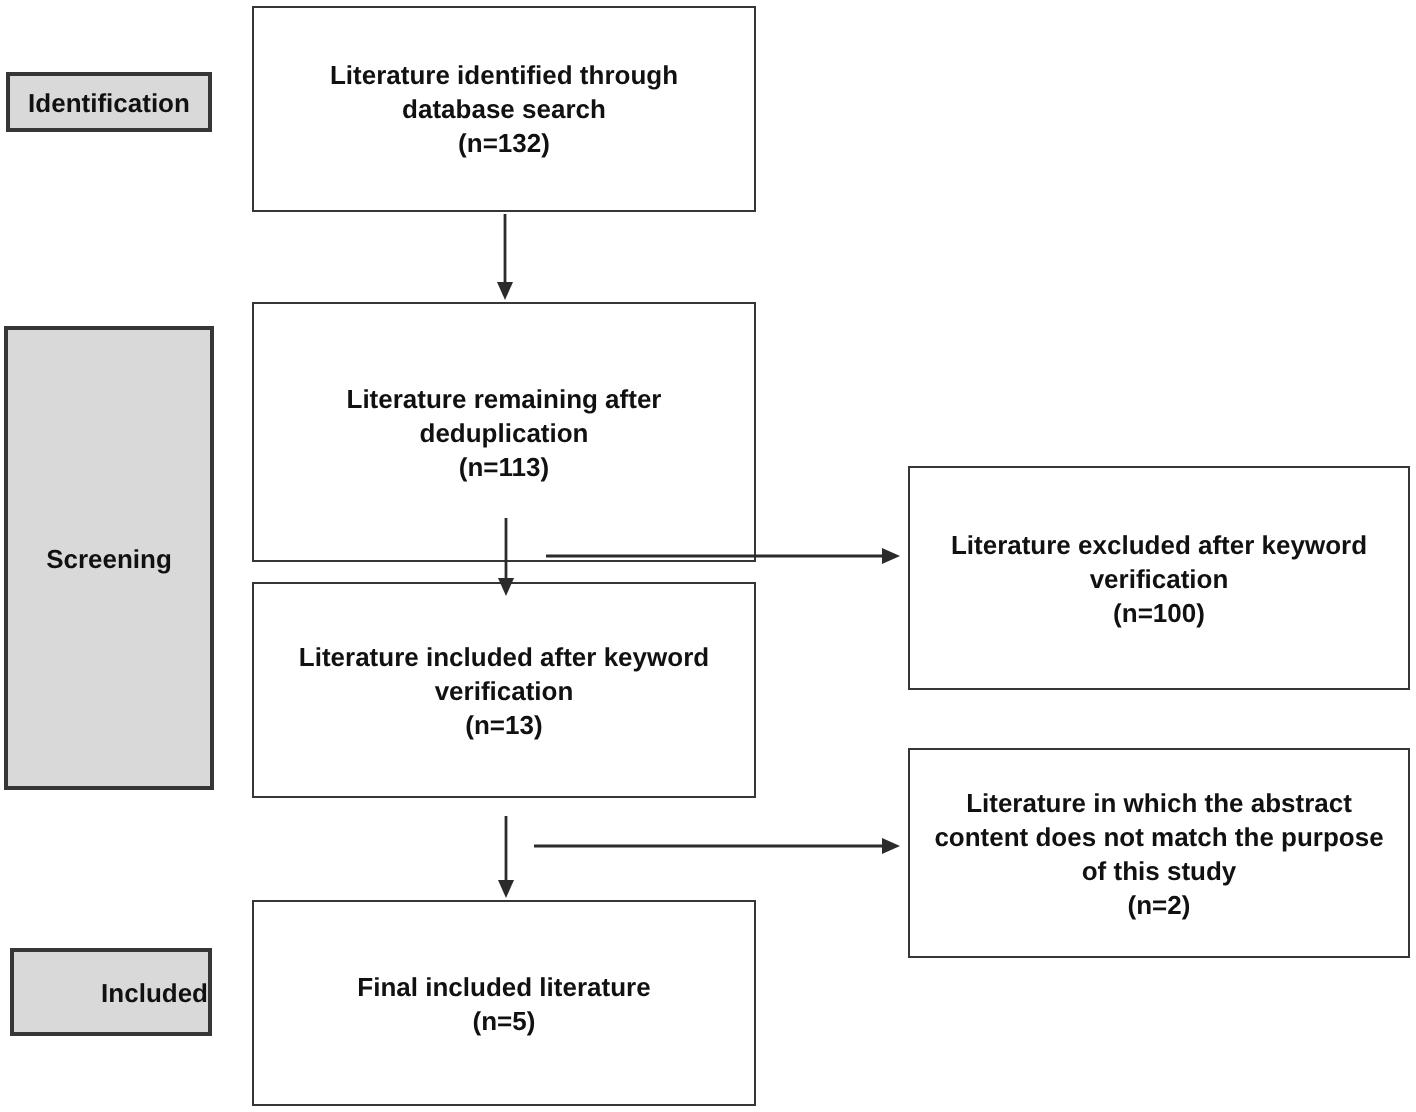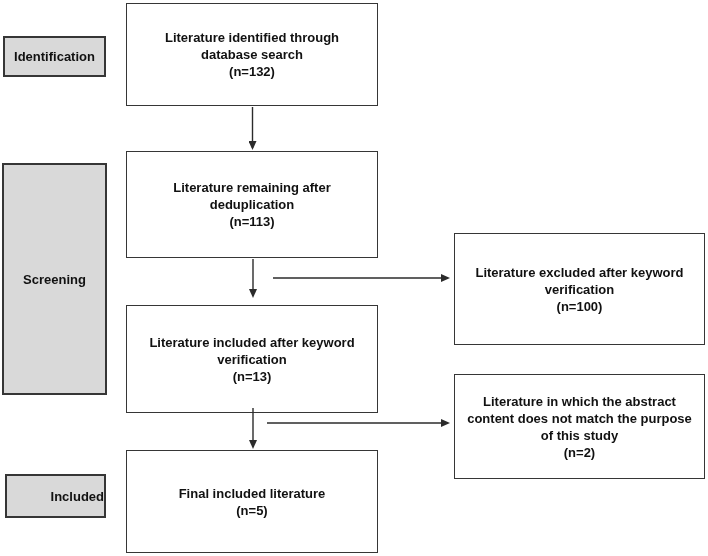--- a/index.html
+++ b/index.html
@@ -38,27 +38,27 @@
     line-height: 17px;
     color: #111111;
     padding: 0 6px;
   }
   .stage-text {
     font-weight: 700;
     font-size: 13px;
     color: #111111;
   }
   
-  #stage-identification { left: 3px;   top: 36px;  width: 103px; height: 41px;  }
+  #stage-identification { left: 3px;   top: 36px;  width: 103px; height: 30px;  }
   #stage-screening      { left: 2px;   top: 163px; width: 105px; height: 232px; }
   #stage-included       { left: 5px;   top: 474px; width: 101px; height: 44px; justify-content: flex-end;  }
 
   #main-box-0 { left: 126px; top: 3px;   width: 252px; height: 103px; }
-  #main-box-1 { left: 126px; top: 151px; width: 252px; height: 107px; }
-  #main-box-2 { left: 126px; top: 305px; width: 252px; height: 108px; }
+  #main-box-1 { left: 126px; top: 151px; width: 252px; height: 130px; }
+  #main-box-2 { left: 126px; top: 291px; width: 252px; height: 108px; }
   #main-box-3 { left: 126px; top: 450px; width: 252px; height: 103px; }
 
   #excl-box-0 { left: 454px; top: 233px; width: 251px; height: 112px; }
   #excl-box-1 { left: 454px; top: 374px; width: 251px; height: 105px; }
 
   svg.arrows {
     position: absolute;
     left: 0; top: 0;
     width: 708px;
     height: 556px;

